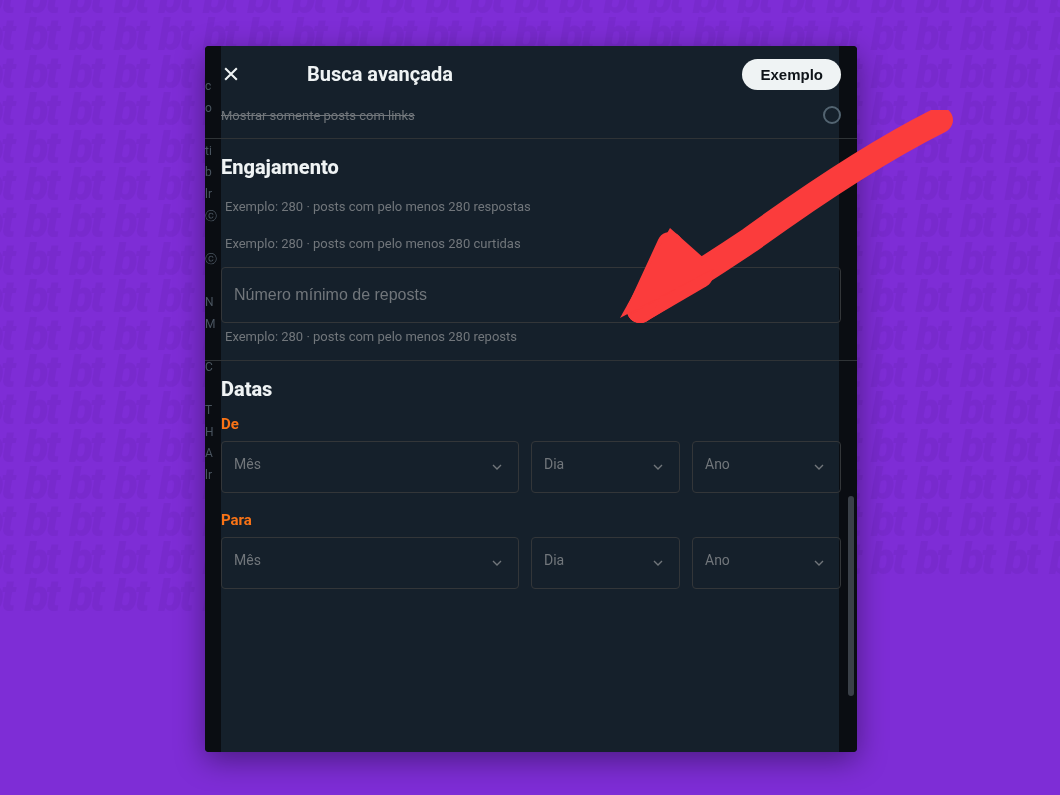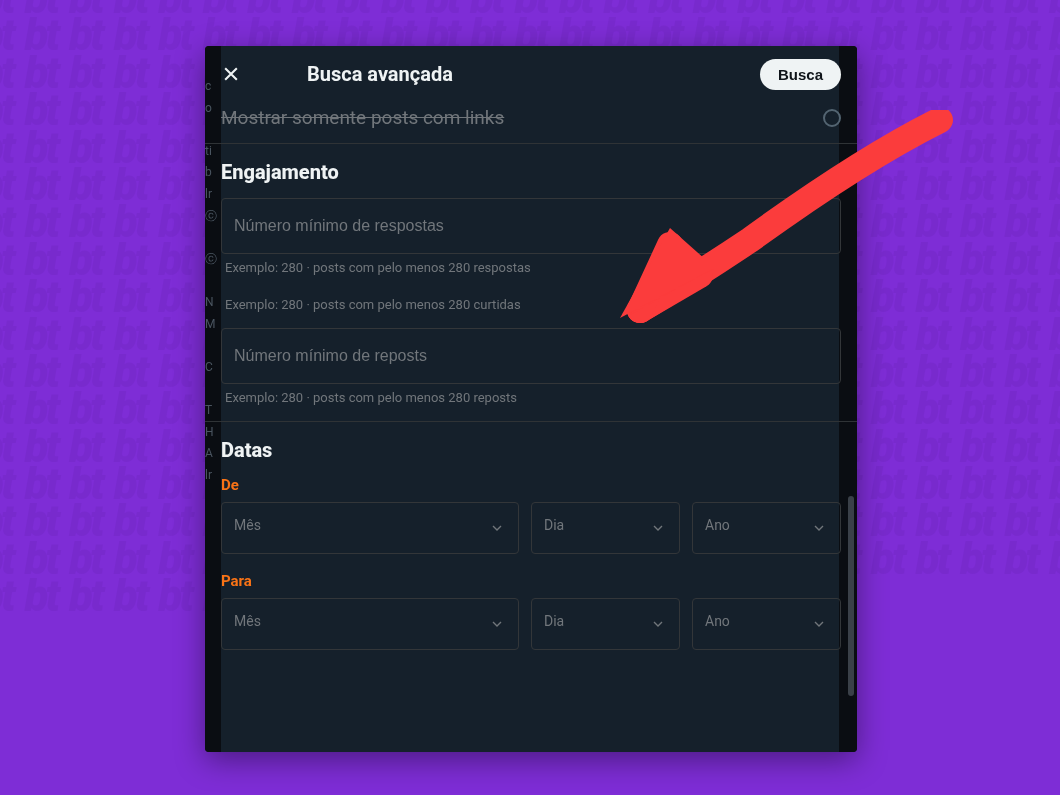--- a/index.html
+++ b/index.html
@@ -89,21 +89,21 @@
       padding: 0 16px 16px 16px;
       height: 650px;
       overflow-y: auto;
       position: relative;
     }
     .truncated-row {
       display: flex;
       justify-content: space-between;
       align-items: center;
       color: #71767b;
-      font-size: 19px;
+      font-size: 13px;
       padding: 4px 0 14px 0;
     }
     .truncated-text {
       text-decoration: line-through;
       color: #71767b;
     }
     .toggle-circle {
       width: 18px;
       height: 18px;
       border: 2px solid #536471;
@@ -253,35 +253,34 @@
   </div>
   <div class="inner-content"></div>
 
   <div class="modal-header">
     <div class="close-btn">
       <svg viewBox="0 0 24 24">
           <path d="M5 5 L19 19 M19 5 L5 19" fill="none"></path>
         </svg>
     </div>
     <div class="modal-title">Busca avançada</div>
-    <button class="search-btn">Busca</button>
+    <button class="search-btn">Exemplo</button>
   </div>
 
   <div class="modal-body">
     <div class="truncated-row">
       <span class="truncated-text">Mostrar somente posts com links</span>
       <span class="toggle-circle"></span>
     </div>
 
     <hr class="section-divider">
 
     <div class="section-title">Engajamento</div>
 
     <div class="field-group">
-      <input class="text-input" placeholder="Número mínimo de respostas" style="">
       <div class="field-hint">Exemplo: 280 · posts com pelo menos 280 respostas</div>
     </div>
 
     <div class="field-group">
       <div class="field-hint">Exemplo: 280 · posts com pelo menos 280 curtidas</div>
     </div>
 
     <div class="field-group">
       <input class="text-input" placeholder="Número mínimo de reposts" style="">
       <div class="field-hint">Exemplo: 280 · posts com pelo menos 280 reposts</div>

